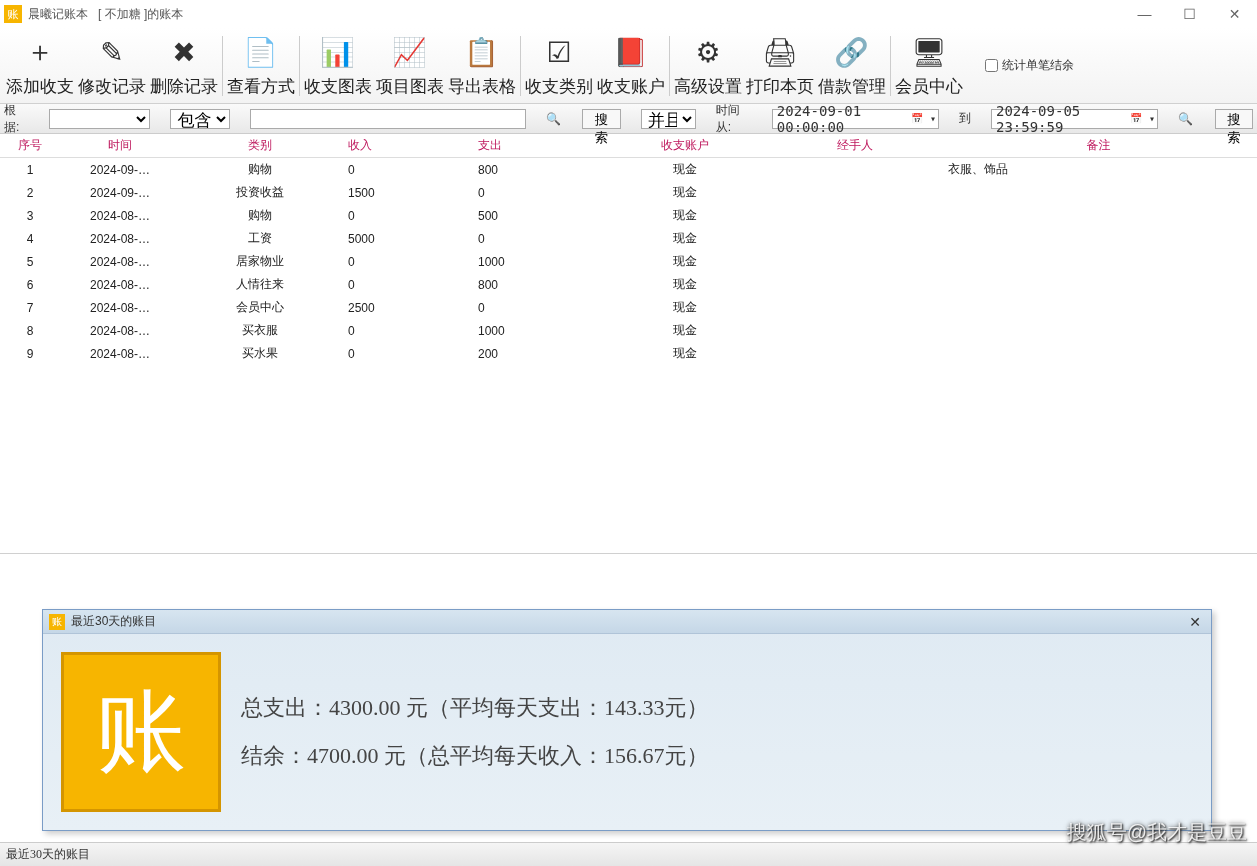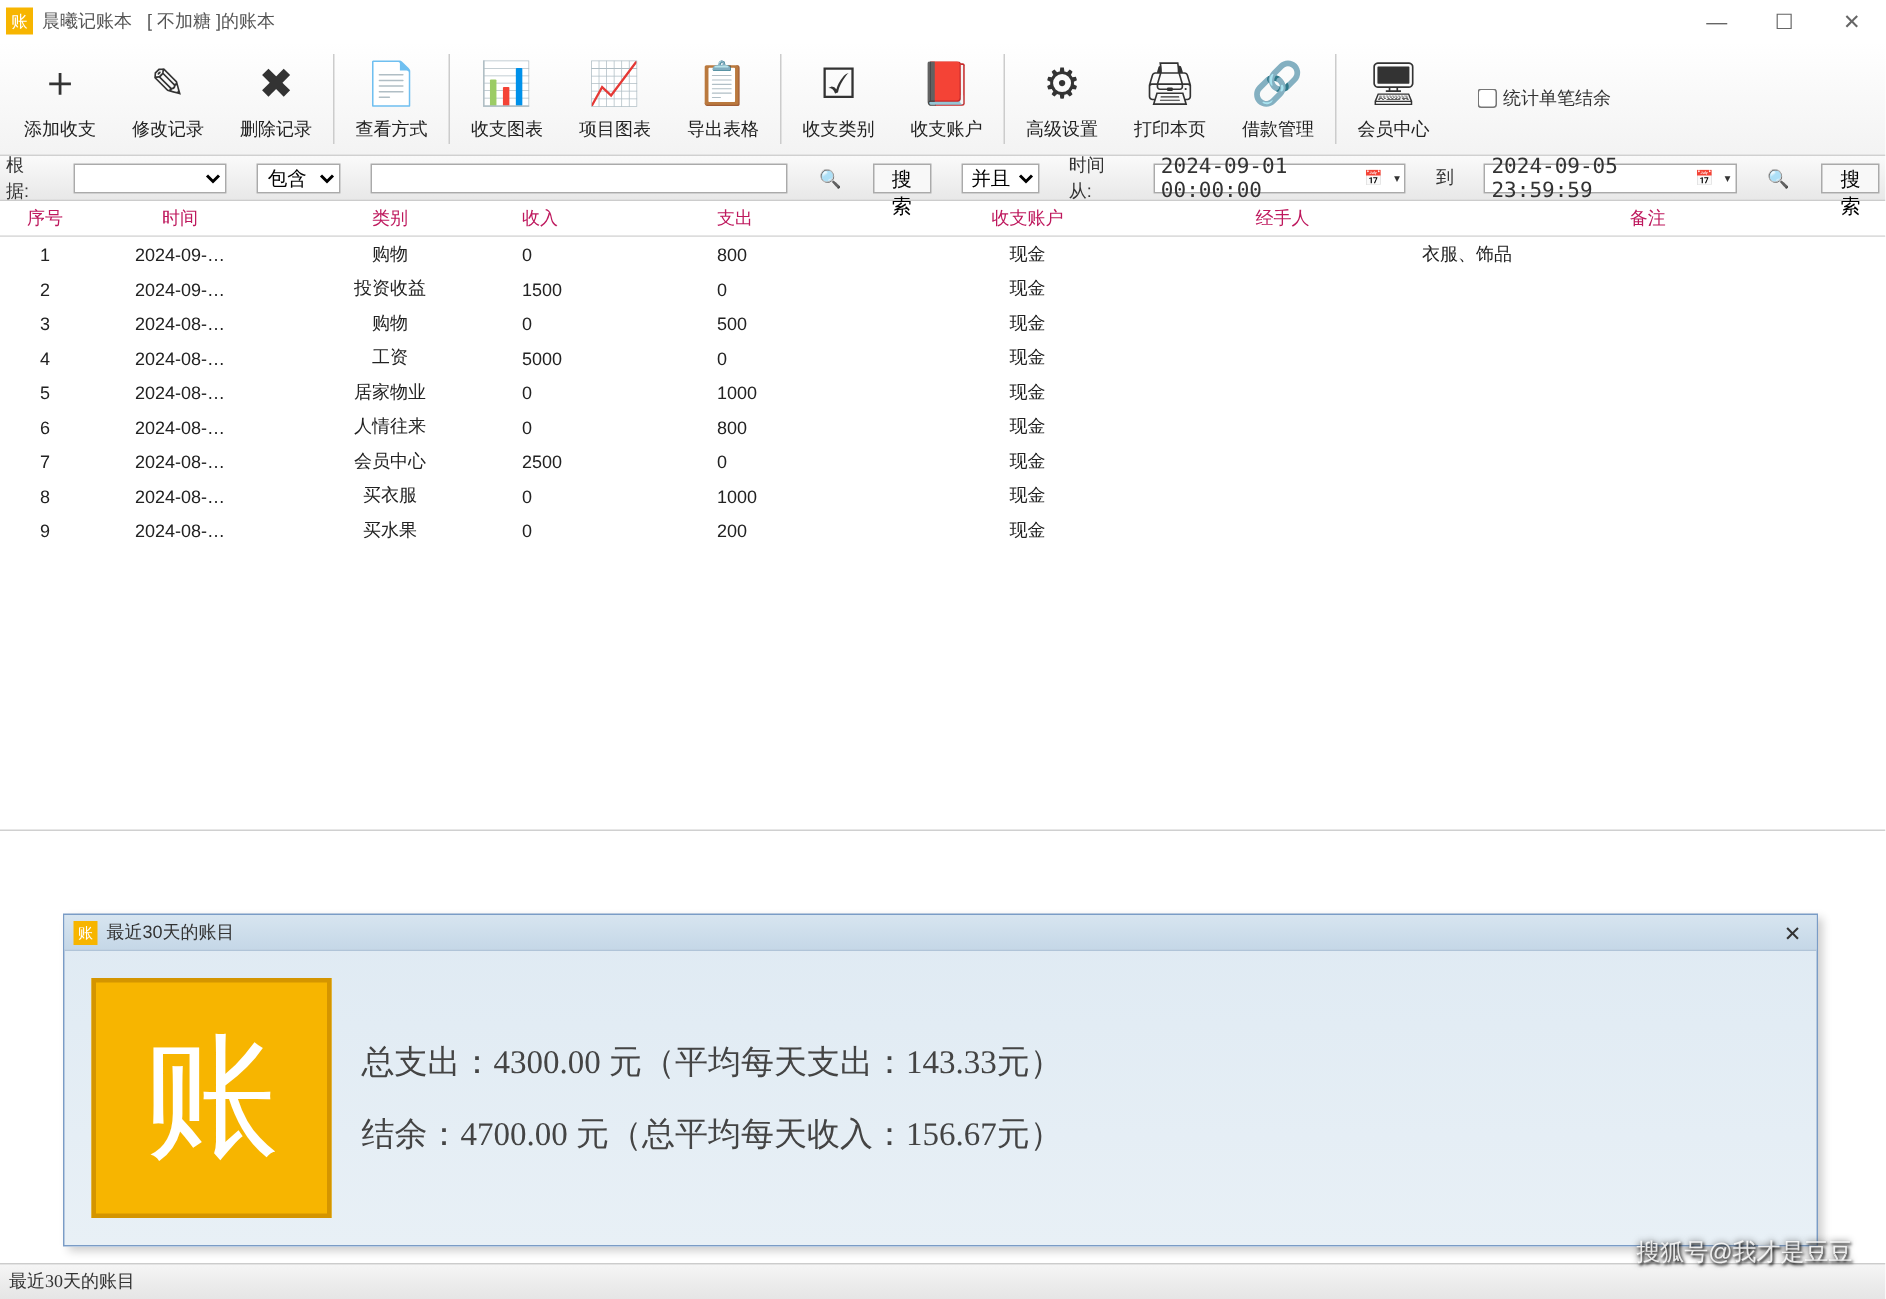--- a/index.html
+++ b/index.html
@@ -58,21 +58,21 @@
   flex-direction: column;
   align-items: center;
   justify-content: center;
   cursor: pointer;
   gap: 4px;
 }
 .tool-icon {
   width: 38px; height: 38px;
   display: flex; align-items: center; justify-content: center;
 }
-.tool-label { font-size: 12px; color: #222; font-family: Liberation Serif, serif; }
+.tool-label { font-size: 17px; color: #222; font-family: Liberation Serif, serif; }
 .tool-sep {
   width: 1px; height: 60px;
   background: #ccc;
   margin: 0 2px;
 }
 .stat-check {
   margin-left: 20px;
   display: flex; align-items: center; gap: 4px;
   font-size: 12px;
 }
@@ -86,21 +86,21 @@
   align-items: center;
   padding: 0 4px;
   gap: 20px;
   font-size: 12px;
 }
 .filterbar label { color: #333; }
 .filterbar select, .filterbar input[type=text] {
   height: 20px;
   border: 1px solid #aaa;
   background: #fff;
-  font-size: 13px;
+  font-size: 17px;
   padding: 0 2px;
 }
 .filterbar .search-icon {
   width: 18px; height: 18px;
   display: flex; align-items: center; justify-content: center;
   color: #d08020;
 }
 .filterbar .btn-search {
   border: 1px solid #aaa;
   background: #f8f8f8;
@@ -224,23 +224,23 @@
   padding: 0 6px;
   font-size: 12px;
   gap: 30px;
   color: #333;
   font-family: "SimSun", serif;
 }
 
 
 .watermark {
   position: absolute;
-  right: 22px;
+  right: 10px;
   bottom: 20px;
-  font-size: 16px;
+  font-size: 20px;
   color: rgba(255,255,255,0.85);
   text-shadow: 0 0 4px #444, 1px 1px 2px #000;
   pointer-events: none;
 }
 </style>
 </head>
 <body>
 
 <div class="titlebar">
   <div class="app-icon">账</div>

